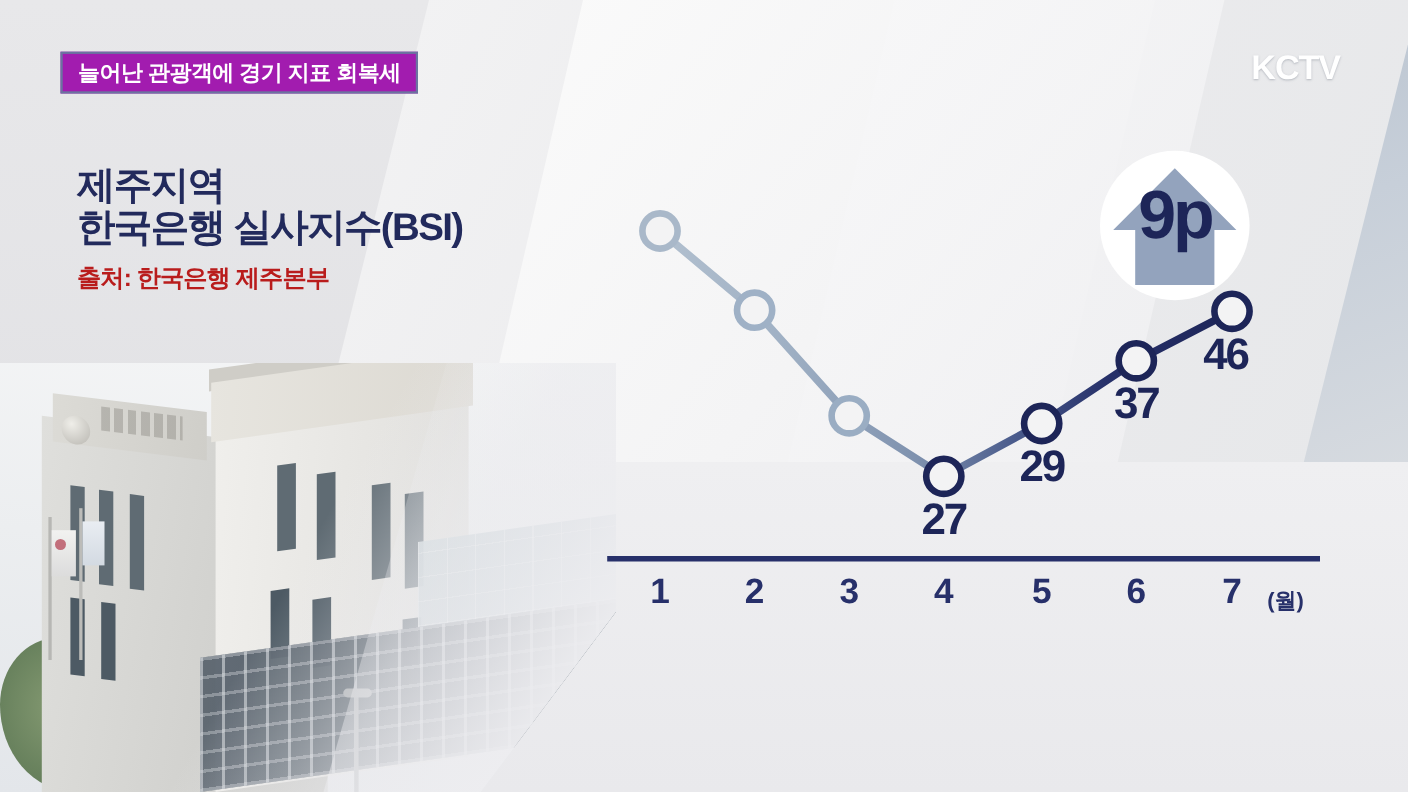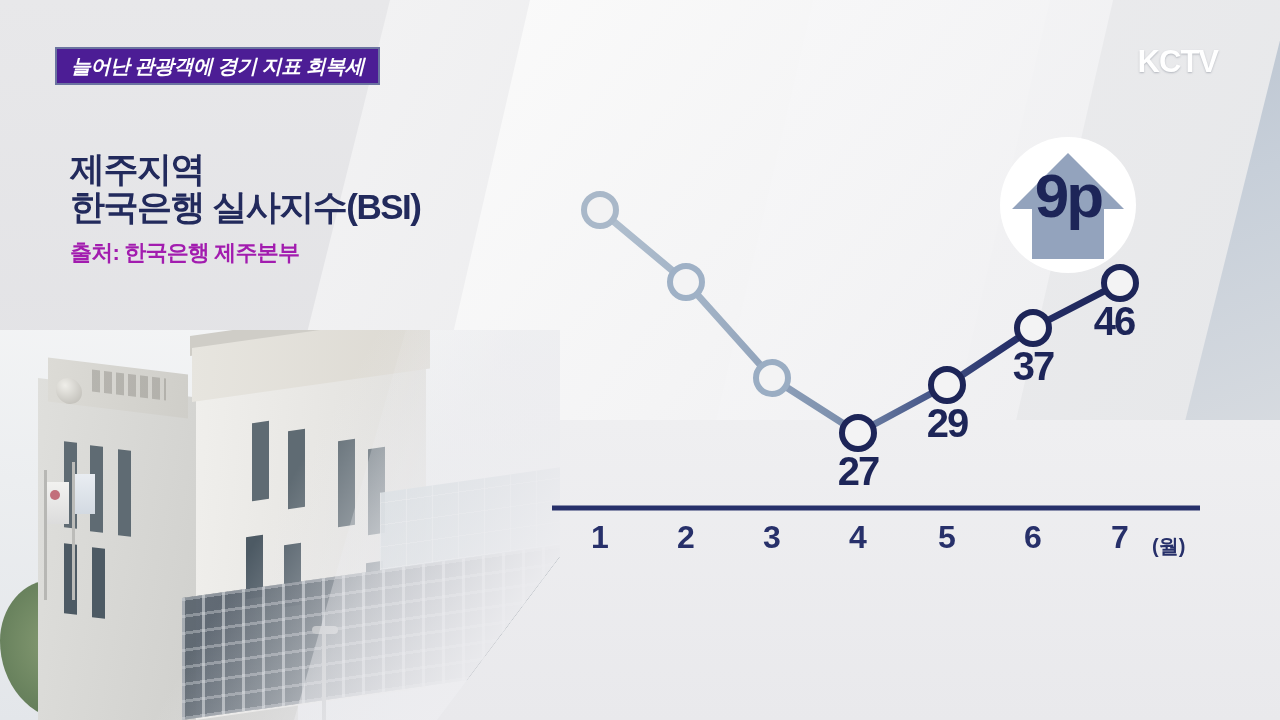--- a/index.html
+++ b/index.html
@@ -126,43 +126,43 @@
   }
   .photo-diag-overlay {
     position:absolute; right:-30px; top:-20px; width:240px; height:430px;
     background:linear-gradient(120deg,rgba(240,240,242,.1),rgba(238,238,241,.92));
     transform:skewX(-16deg);
   }
 
   
   .banner {
     position:absolute; left:55px; top:47px; height:38px;
-    background:#4c1d95; border:2px solid #6b74a0;
-    display:flex; align-items:center; padding:0 14px;font-style:italic;
+    background:#a21caf; border:2px solid #6b74a0;
+    display:flex; align-items:center; padding:0 14px;
   }
   .banner-text {
     color:#ffffff; font-size:20px; font-weight:bold; letter-spacing:-.5px;
     white-space:nowrap;
   }
 
   
   .kctv {
     position:absolute; right:62px; top:44px;
     color:#ffffff; font-size:31px; font-weight:bold; letter-spacing:-1px;
     text-shadow:0 1px 2px rgba(80,90,105,.35);
   }
 
   
   .title-block { position:absolute; left:70px; top:150px; width:520px; }
   .title-l1, .title-l2 {
     color:#222a5c; font-size:35px; font-weight:bold; line-height:1.08;
     letter-spacing:-1.5px; white-space:nowrap;
   }
   .source {
-    margin-top:12px; color:#a21caf; font-size:22px; font-weight:bold;
+    margin-top:12px; color:#b91c1c; font-size:22px; font-weight:bold;
     letter-spacing:-.8px; white-space:nowrap;
   }
   .axis-label-month {
     position:absolute; left:1152px; top:533px;
     color:#27306a; font-size:20px; font-weight:bold;
   }
 
   
   .badge { position:absolute; left:1000px; top:137px; width:136px; height:136px; }
   .badge-circle {

